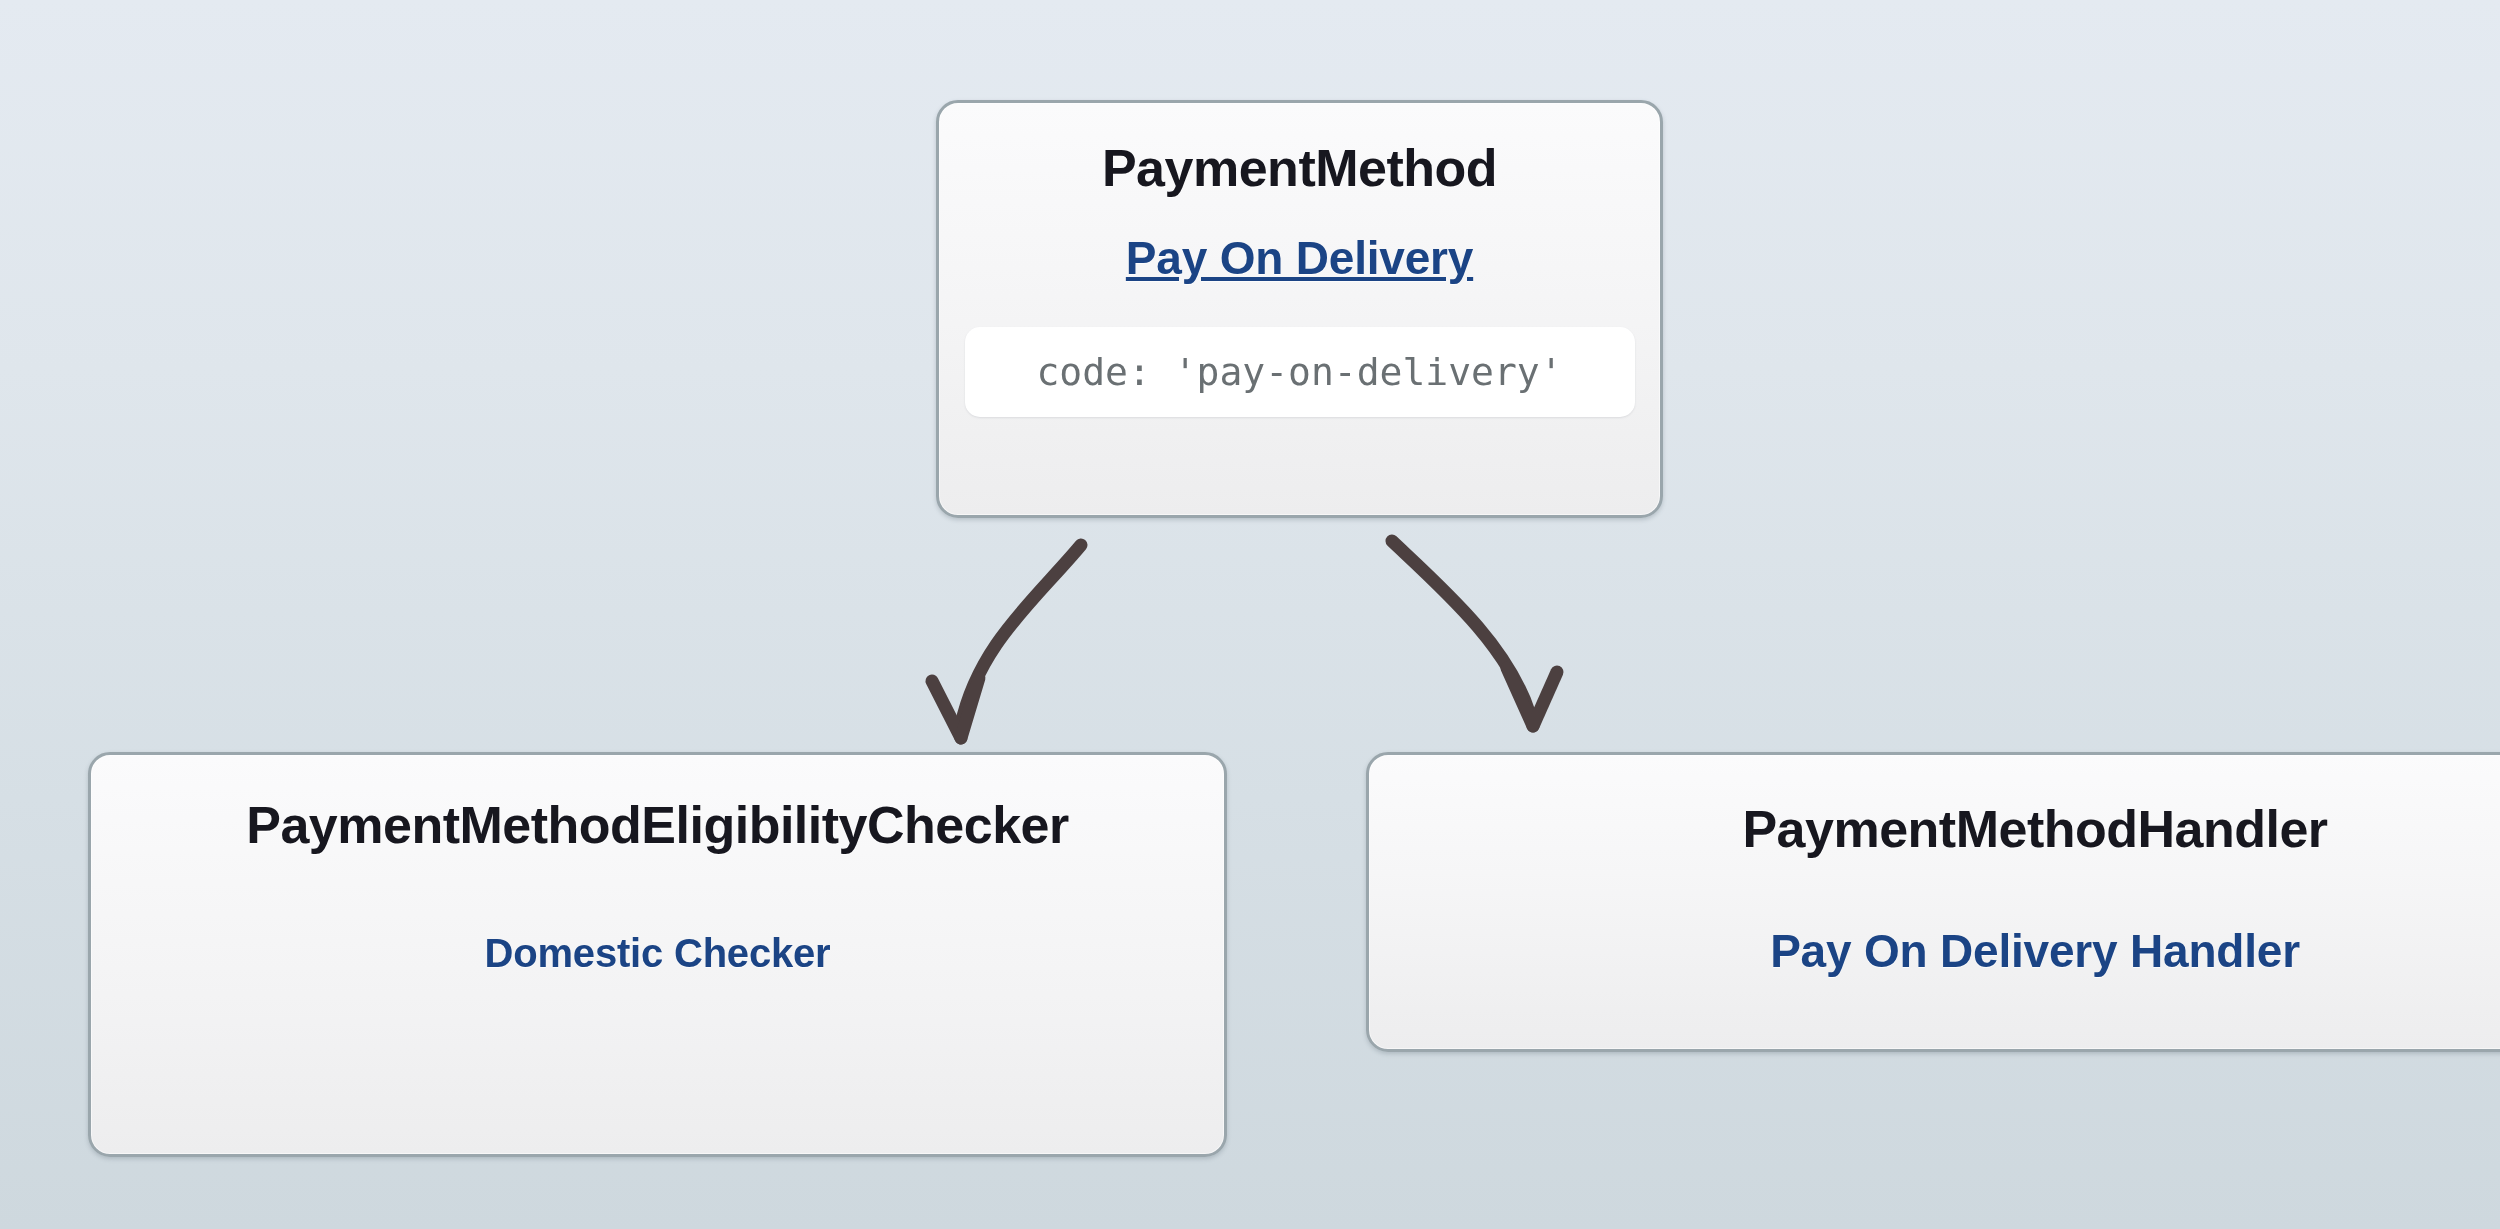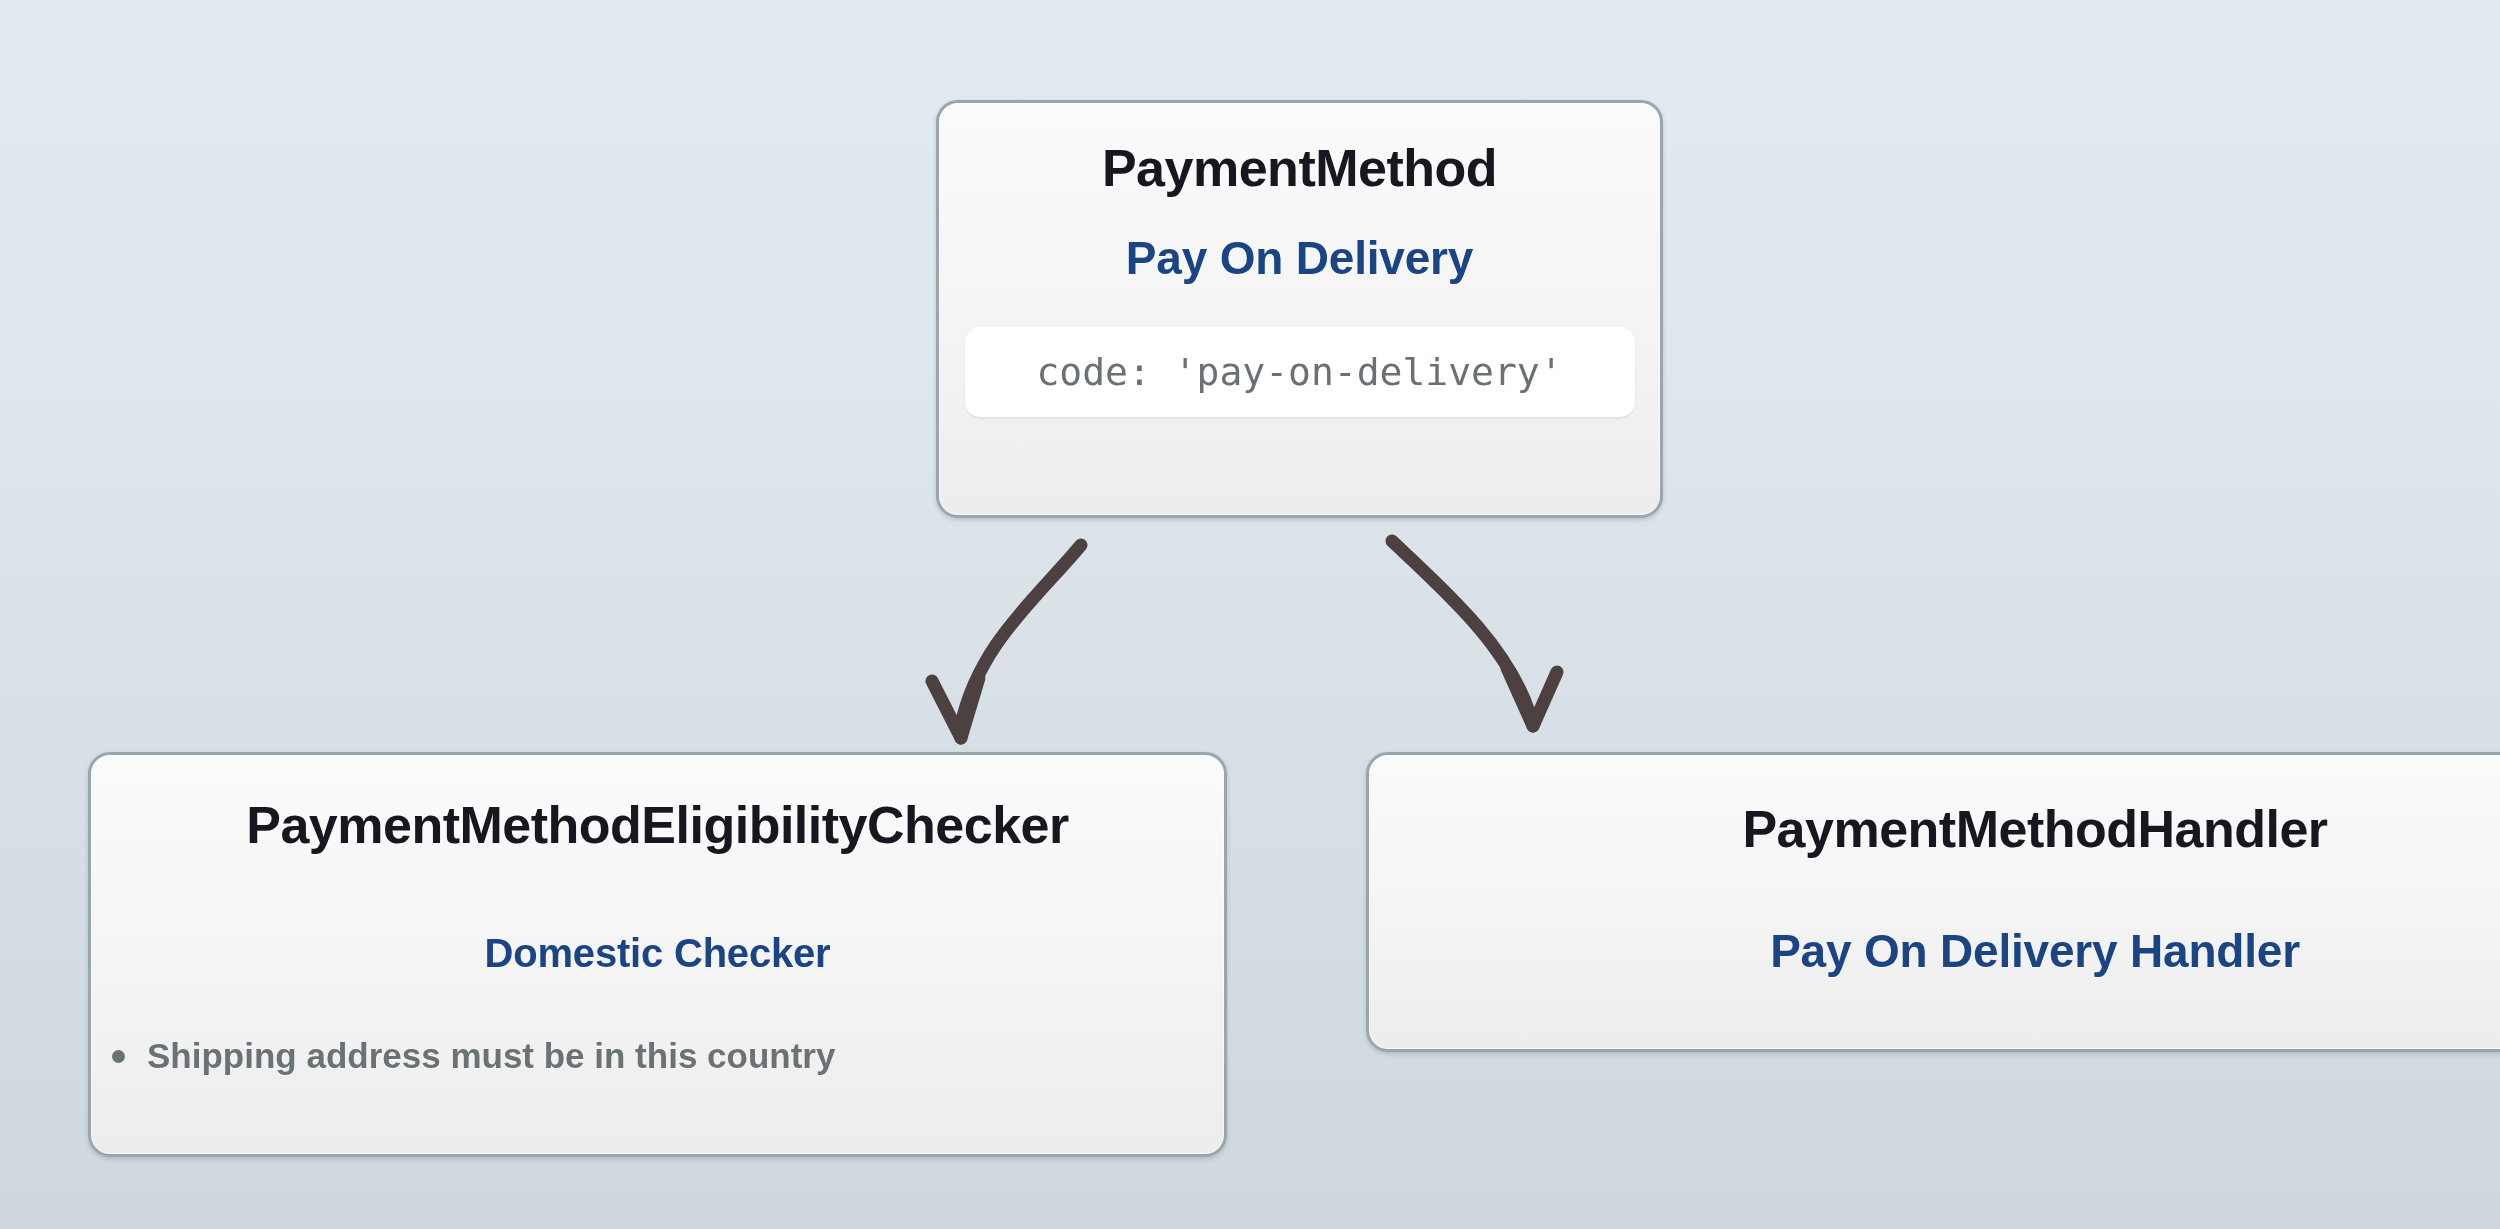--- a/index.html
+++ b/index.html
@@ -101,21 +101,21 @@
 
   
   #node-payment-method {
     left: 936px;
     top: 100px;
     width: 727px;
     height: 418px;
     padding-top: 26px;
   }
   #node-payment-method .node-title { font-size: 52px; line-height: 78px; }
-  #node-payment-method .node-subtitle { font-size: 46px; line-height: 74px; margin-top: 14px;}
+  #node-payment-method .node-subtitle { font-size: 46px; line-height: 74px; margin-top: 14px; text-decoration: underline;}
   #node-payment-method .code-chip {
     font-size: 38px;
     line-height: 48px;
     padding: 21px 34px;
     margin-top: 32px;
     width: 670px;
     box-sizing: border-box;
   }
 
   #node-eligibility-checker {
@@ -164,26 +164,20 @@
 
   <div class="node" id="node-payment-method">
     <div class="node-title">PaymentMethod</div>
     <div class="node-subtitle">Pay On Delivery</div>
     <div class="code-chip">code: 'pay-on-delivery'</div>
   </div>
 
   <div class="node" id="node-eligibility-checker">
     <div class="node-title">PaymentMethodEligibilityChecker</div>
     <div class="node-subtitle">Domestic Checker</div>
-    <ul class="bullet-list">
-      <li class="bullet-item">
-        <span class="bullet-dot"></span>
-        <span>Shipping address must be in this country</span>
-      </li>
-    </ul>
   </div>
 
   <div class="node" id="node-handler">
     <div class="node-title">PaymentMethodHandler</div>
     <div class="node-subtitle">Pay On Delivery Handler</div>
   </div>
 
 </div>
 
 </body></html>

